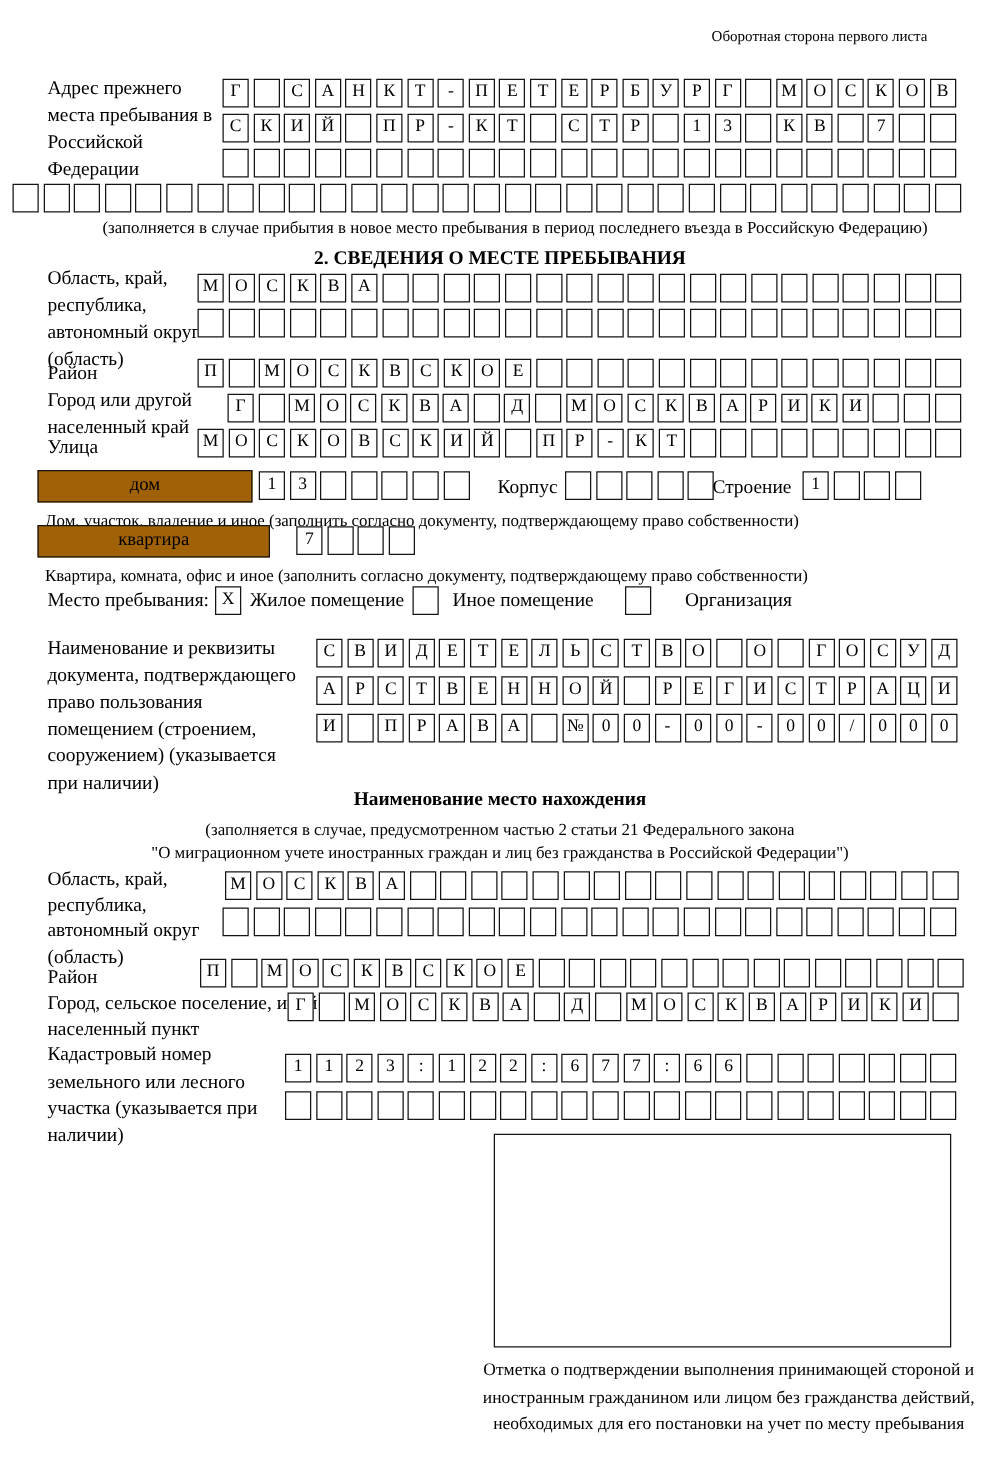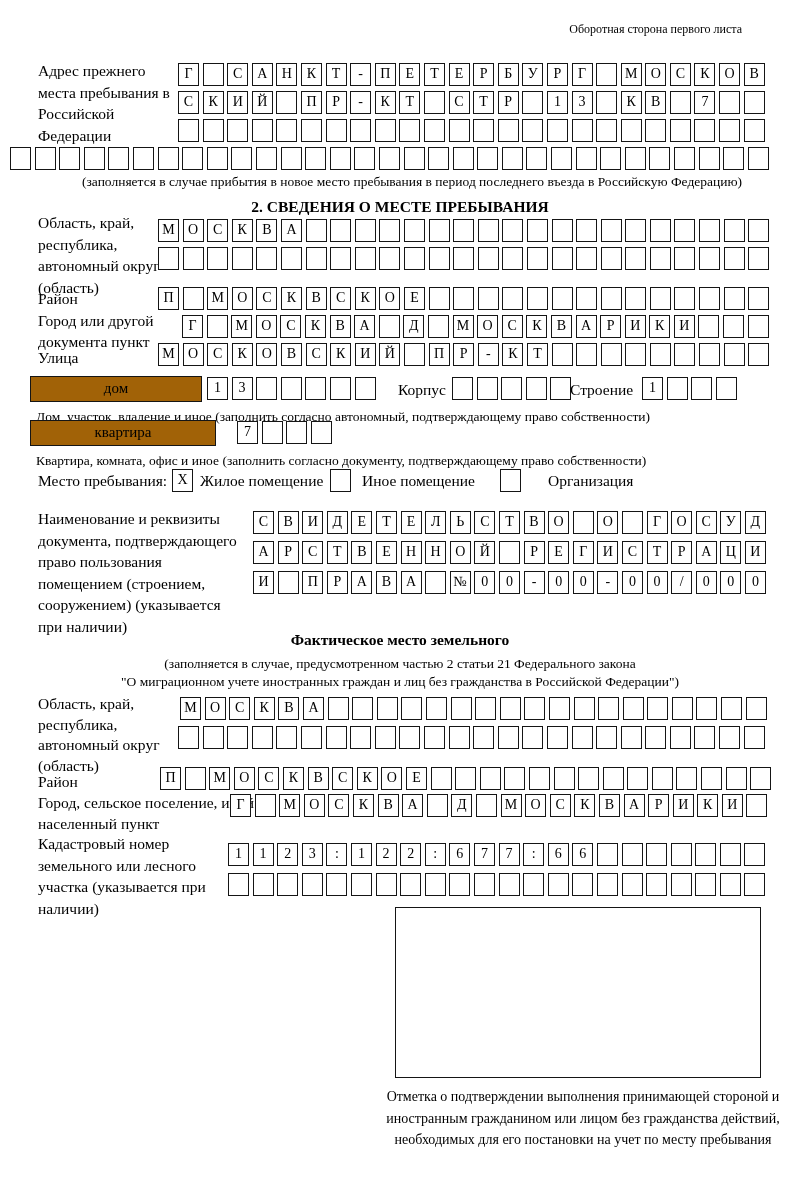--- a/index.html
+++ b/index.html
@@ -220,21 +220,21 @@
       <span class="cell"></span>
       <span class="cell"></span>
       <span class="cell"></span>
       <span class="cell"></span>
       <span class="cell"></span>
       <span class="cell"></span>
       <span class="cell"></span>
       <span class="cell"></span>
     </div>
 
-  <div class="lbl" style="top:310px;left:38px;width:162px;line-height:21px">Город или другой документа пункт</div>
+  <div class="lbl" style="top:310px;left:38px;width:162px;line-height:21px">Город или другой населенный край</div>
   <div class="cells" style="top:315px;left:182px">
       <span class="cell">Г</span>
       <span class="cell"></span>
       <span class="cell">М</span>
       <span class="cell">О</span>
       <span class="cell">С</span>
       <span class="cell">К</span>
       <span class="cell">В</span>
       <span class="cell">А</span>
       <span class="cell"></span>
@@ -302,21 +302,21 @@
       <span class="cell"></span>
       <span class="cell"></span>
     </div>
   <div class="lbl" style="top:379px;left:570px">Строение</div>
   <div class="cells" style="top:377px;left:642px">
       <span class="cell">1</span>
       <span class="cell"></span>
       <span class="cell"></span>
       <span class="cell"></span>
     </div>
-  <div class="cap" style="top:408px;left:36px">Дом, участок, владение и иное (заполнить согласно автономный, подтверждающему право собственности)</div>
+  <div class="cap" style="top:408px;left:36px">Дом, участок, владение и иное (заполнить согласно документу, подтверждающему право собственности)</div>
 
   <div class="wrect" style="top:420px;left:30px;width:186px">квартира</div>
   <div class="cells" style="top:421px;left:237px">
       <span class="cell">7</span>
       <span class="cell"></span>
       <span class="cell"></span>
       <span class="cell"></span>
     </div>
   <div class="cap" style="top:452px;left:36px">Квартира, комната, офис и иное (заполнить согласно документу, подтверждающему право собственности)</div>
 
@@ -392,21 +392,21 @@
       <span class="cell">0</span>
       <span class="cell">-</span>
       <span class="cell">0</span>
       <span class="cell">0</span>
       <span class="cell">/</span>
       <span class="cell">0</span>
       <span class="cell">0</span>
       <span class="cell">0</span>
     </div>
 
-  <div class="lbl bold center" style="top:629px;left:0;width:800px">Фактическое место земельного</div>
+  <div class="lbl bold center" style="top:629px;left:0;width:800px">Наименование место нахождения</div>
   <div class="cap center" style="top:655px;left:0;width:800px">(заполняется в случае, предусмотренном частью 2 статьи 21 Федерального закона</div>
   <div class="cap center" style="top:673px;left:0;width:800px">"О миграционном учете иностранных граждан и лиц без гражданства в Российской Федерации")</div>
 
   <div class="lbl" style="top:694px;left:38px;width:152px;line-height:20.5px">Область, край, республика, автономный округ (область)</div>
   <div class="cells" style="top:697px;left:180px">
       <span class="cell">М</span>
       <span class="cell">О</span>
       <span class="cell">С</span>
       <span class="cell">К</span>
       <span class="cell">В</span>

